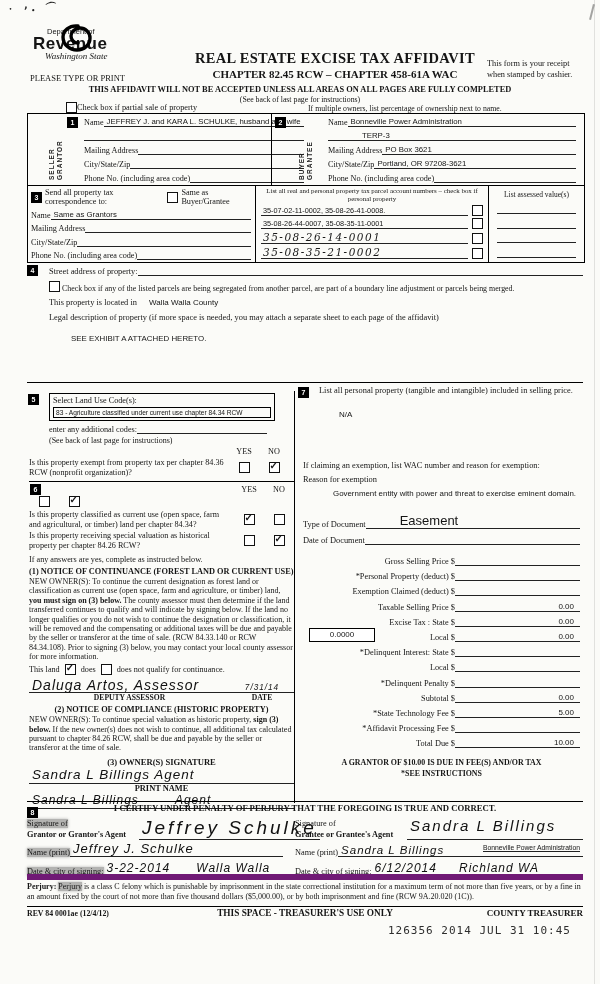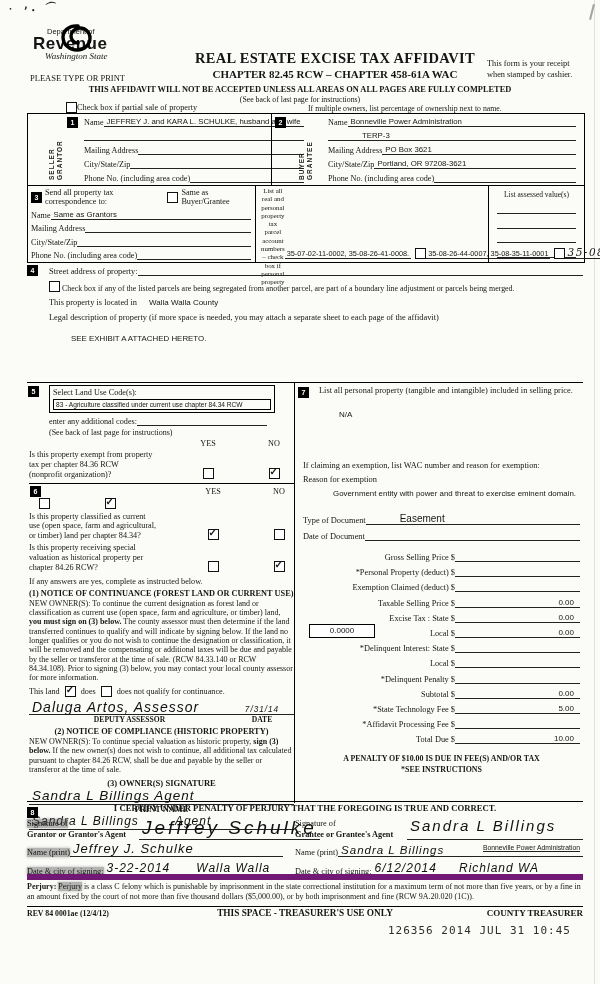--- a/index.html
+++ b/index.html
@@ -47,39 +47,39 @@
   .strip{width:54px;position:relative;flex:none;}
   .strip .vpair{position:absolute;left:20px;top:6px;display:flex;gap:1px;height:60px;}
   .strip-b .vpair{left:26px;}
   .strip .num-r{position:absolute;right:4px;top:3px;}
   .strip .num-l{position:absolute;left:3px;top:3px;}
   .cell-seller{width:243px;}
   .cell-buyer{flex:1;border-left:1.2px solid #000;}
   .prow2{display:flex;height:76px;font-size:8.2px;}
   .cell-corr{width:220px;padding:2px 4px 2px 3px;display:flex;flex-direction:column;justify-content:space-between;}
   .corr-head{display:flex;align-items:center;gap:3px;}
-  .cell-parcel{width:222px;border-left:1.2px solid #000;padding:1px 5px 3px 5px;display:flex;flex-direction:row;}
+  .cell-parcel{width:222px;border-left:1.2px solid #000;padding:1px 5px 3px 5px;display:flex;flex-direction:column;}
   .parcel-head{font-size:6.9px;text-align:center;line-height:1.2;}
   .parcel-line{display:flex;align-items:flex-end;gap:4px;margin-top:auto;}
   .parcel-num{flex:1;border-bottom:1px solid #222;font-size:7.3px;padding:0 2px;white-space:nowrap;}
   .parcel-num.hand{font-size:10.5px;letter-spacing:1.5px;border-bottom:1px solid #222;}
   .cell-assess{flex:1;border-left:1.2px solid #000;padding:4px 8px;display:flex;flex-direction:column;}
   .assess-head{font-size:7.5px;text-align:center;}
   .assess-line{border-bottom:1px solid #222;height:11px;margin-top:auto;}
   
   .sec4{position:absolute;left:27px;top:263px;width:556px;font-size:8.4px;}
   .sec4 .inner{margin-left:22px;}
   .sec4 .secnum{position:absolute;left:0;top:2px;}
   
   .midcols{position:absolute;left:27px;top:382px;width:556px;height:420px;border-top:1.2px solid #000;display:flex;}
-  .leftcol{width:260px;border-right:1.2px solid #000;padding:2px 5px 0 2px;font-size:8.2px;position:relative;}
+  .leftcol{width:260px;border-right:1.2px solid #000;padding:2px 5px 0 2px;font-size:8.2px;position:relative;margin-top:8px;}
   .sec5box{border:1px solid #000;margin-left:20px;padding:2px 3px;width:218px;}
   .sec5num{position:absolute;left:1px;top:3px;}
   .codebox{border:1px solid #000;font-size:6.6px;padding:1px 2px;margin-top:2px;}
-  .yn-row{display:flex;align-items:flex-end;margin-top:2px;gap:36px;}
+  .yn-row{display:flex;align-items:center;margin-top:2px;}
   .yn-row .q{flex:1;padding-right:4px;line-height:1.2;}
   .yn-col{width:30px;text-align:center;flex:none;}
   .notice-body{font-size:8px;line-height:1.17;text-align:left;margin-top:1px;}
   .ctr{text-align:center;}
   .sigline-wrap{position:relative;margin-top:2px;}
   .sub-label{font-size:7.6px;font-weight:bold;text-align:center;}
   .rightcol{flex:1;padding:3px 3px 0 8px;font-size:8.4px;position:relative;}
   .sec7num{position:absolute;left:3px;top:4px;}
   .mrow{display:flex;align-items:flex-end;height:15.2px;position:relative;}
   .mlabel{width:152px;text-align:right;white-space:nowrap;flex:none;font-size:8.3px;}
@@ -365,21 +365,21 @@
 
     <div class="rightcol">
       <span class="secnum sec7num">7</span>
       <div style="margin-left:16px;line-height:1.3;">List all  personal property (tangible and intangible) included in selling price.</div>
       <div class="sans" style="margin:13px 0 0 36px;font-size:8px;">N/A</div>
       <div style="margin-top:42px;">If claiming an exemption, list WAC number and reason for exemption:</div>
       <div style="margin-top:5px;">Reason for exemption</div>
       <div class="sans" style="margin:5px 0 0 30px;font-size:7.9px;">Government entity with power and threat to exercise eminent domain.</div>
       <div class="row" style="margin-top:15px;">
         <span class="lbl">Type of Document</span>
-        <span class="fill sans" style="font-size:10px;padding-left:34px;">Easement</span>
+        <span class="fill sans" style="font-size:13px;padding-left:34px;">Easement</span>
       </div>
       <div class="row" style="margin-top:6px;">
         <span class="lbl">Date of Document</span>
         <span class="fill"></span>
       </div>
       <div style="margin-top:6px;">
         <div class="mrow">
             <span class="mlabel">Gross Selling Price $</span>
             <span class="mline sans"></span>
           </div>
@@ -427,21 +427,21 @@
         <div class="mrow">
             <span class="mlabel">*Affidavit Processing Fee $</span>
             <span class="mline sans"></span>
           </div>
         <div class="mrow">
             <span class="mlabel">Total Due $</span>
             <span class="mline sans">10.00</span>
           </div>
       </div>
       <div class="minnote">
-        <div>A PENALTY OF $10.00 IS DUE IN FEE(S) AND/OR TAX</div>
+        <div>A GRANTOR OF $10.00 IS DUE IN FEE(S) AND/OR TAX</div>
         <div>*SEE INSTRUCTIONS</div>
       </div>
     </div>
   </div>
 
   <div class="sec8">
     <span class="secnum">8</span>
     <div class="certify">I CERTIFY UNDER PENALTY OF PERJURY THAT THE FOREGOING IS TRUE AND CORRECT.</div>
     <div class="sigcols">
       <div class="gcol">

